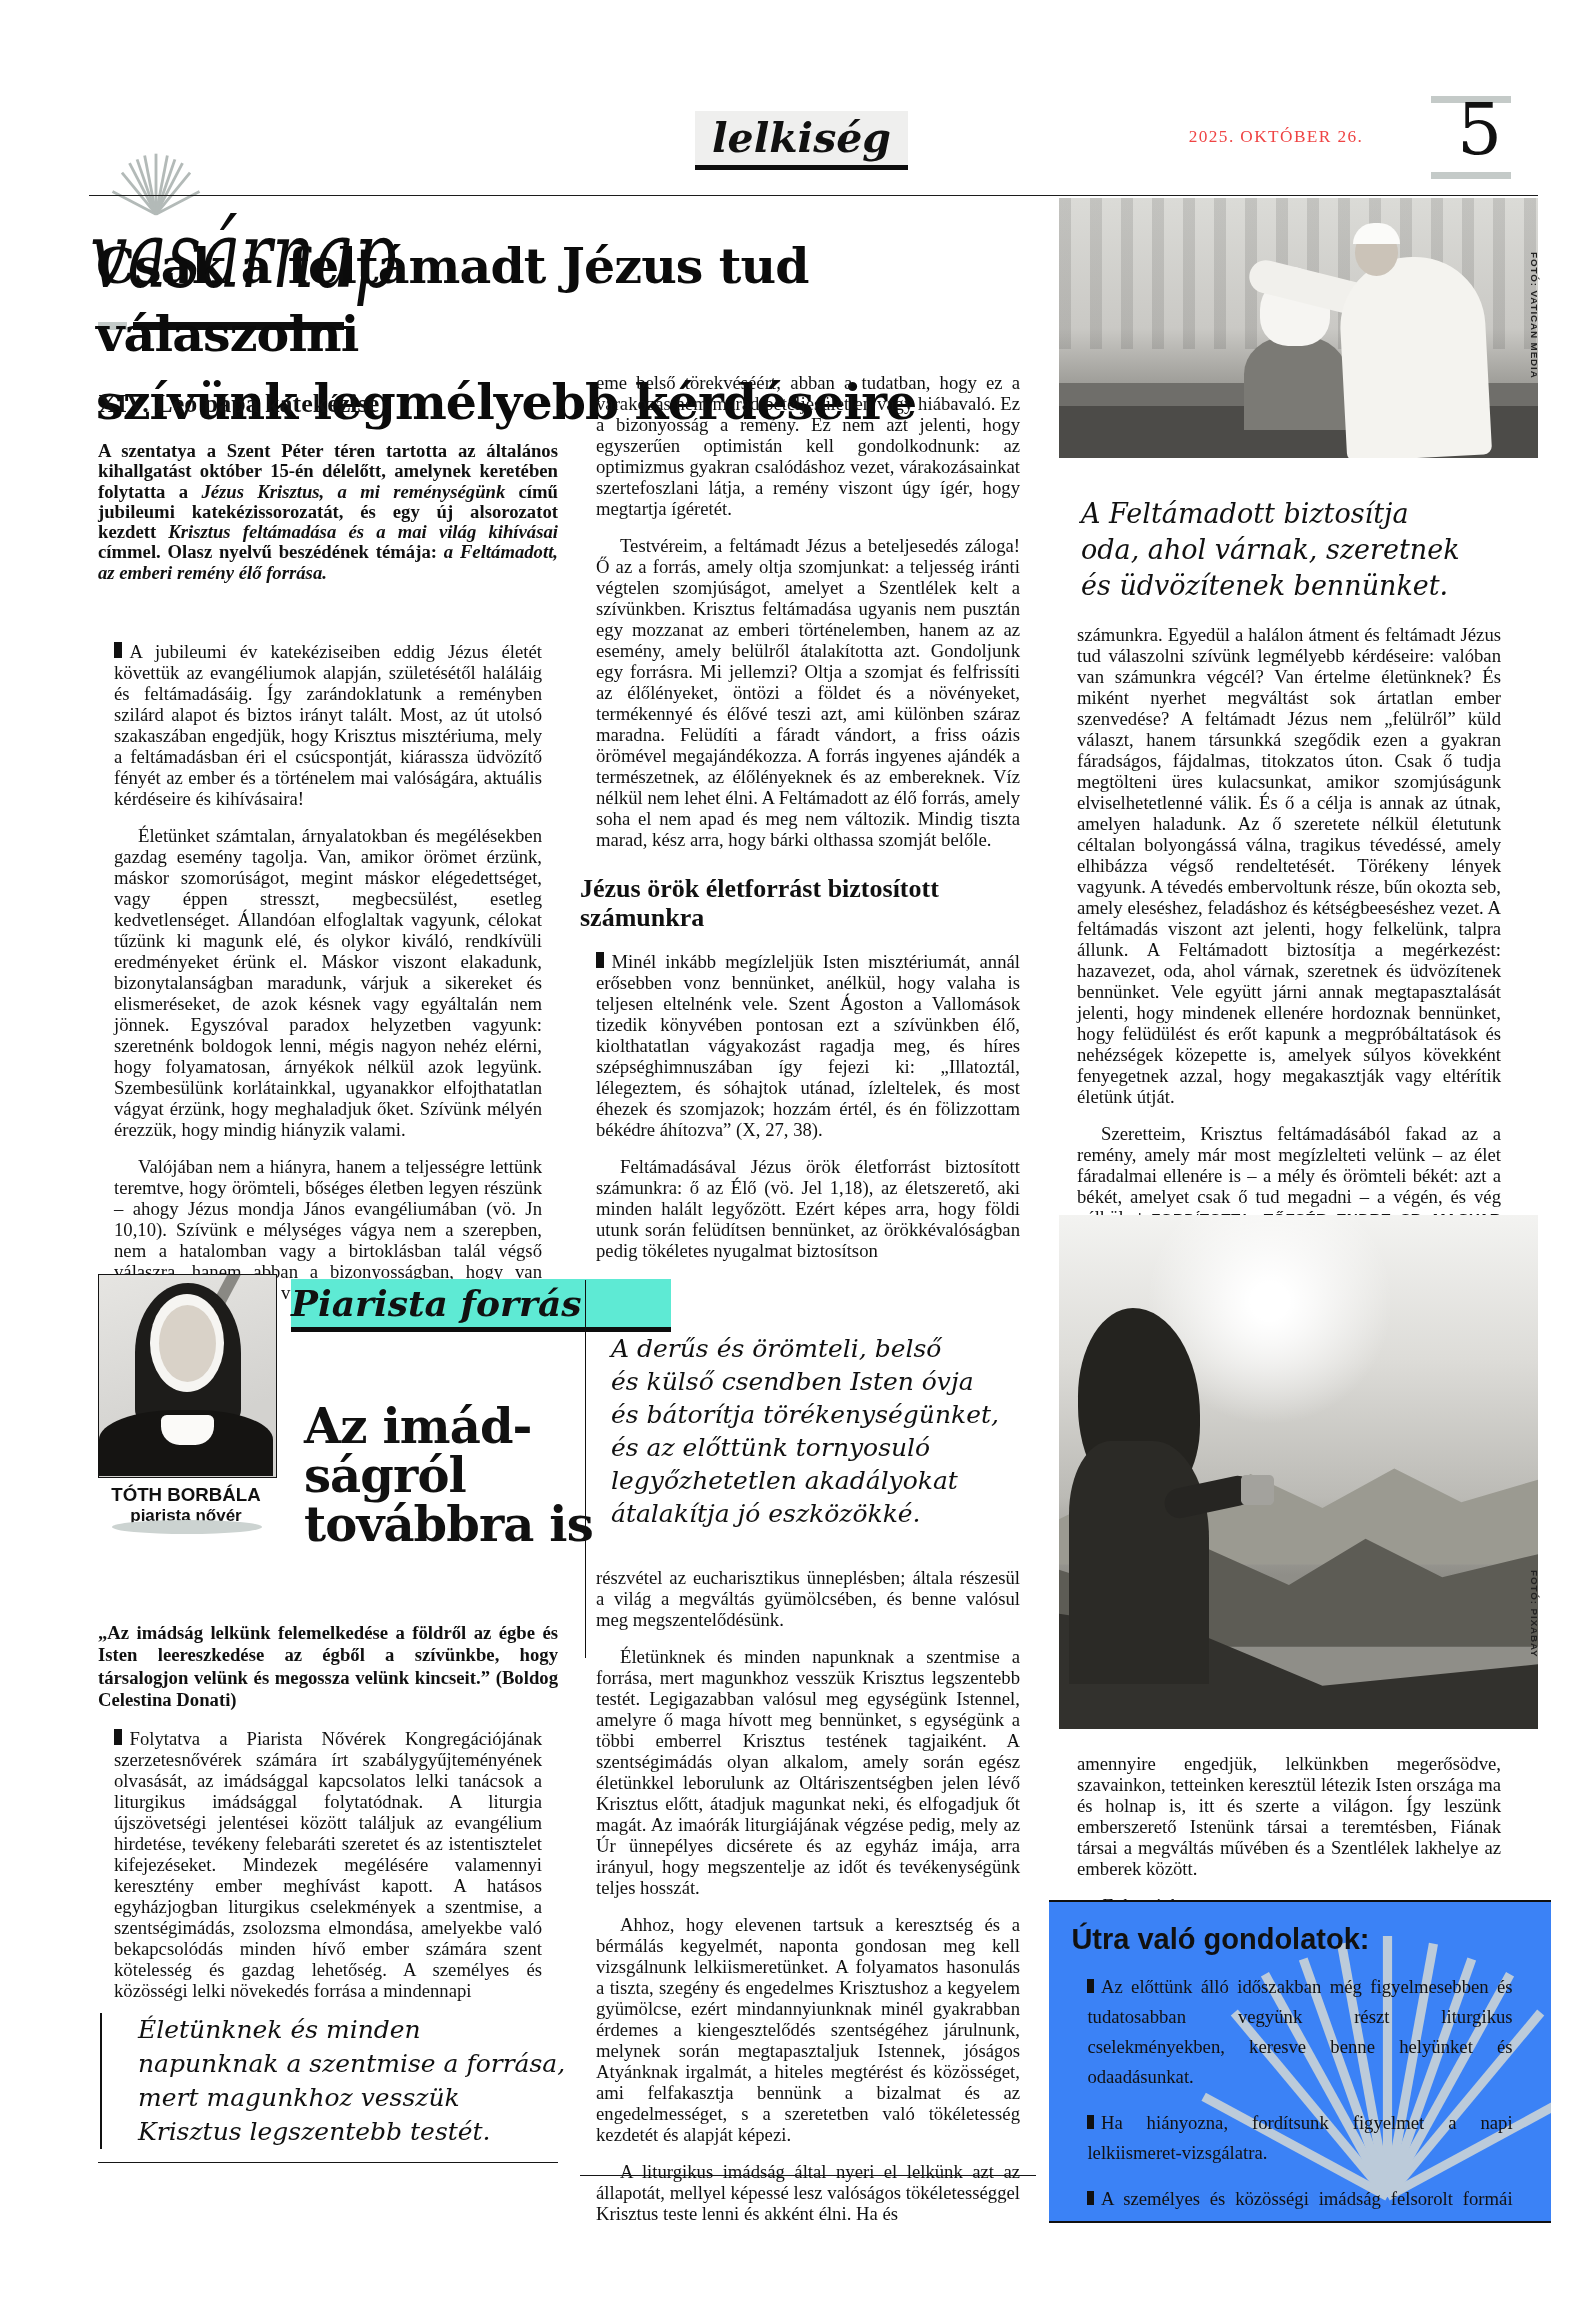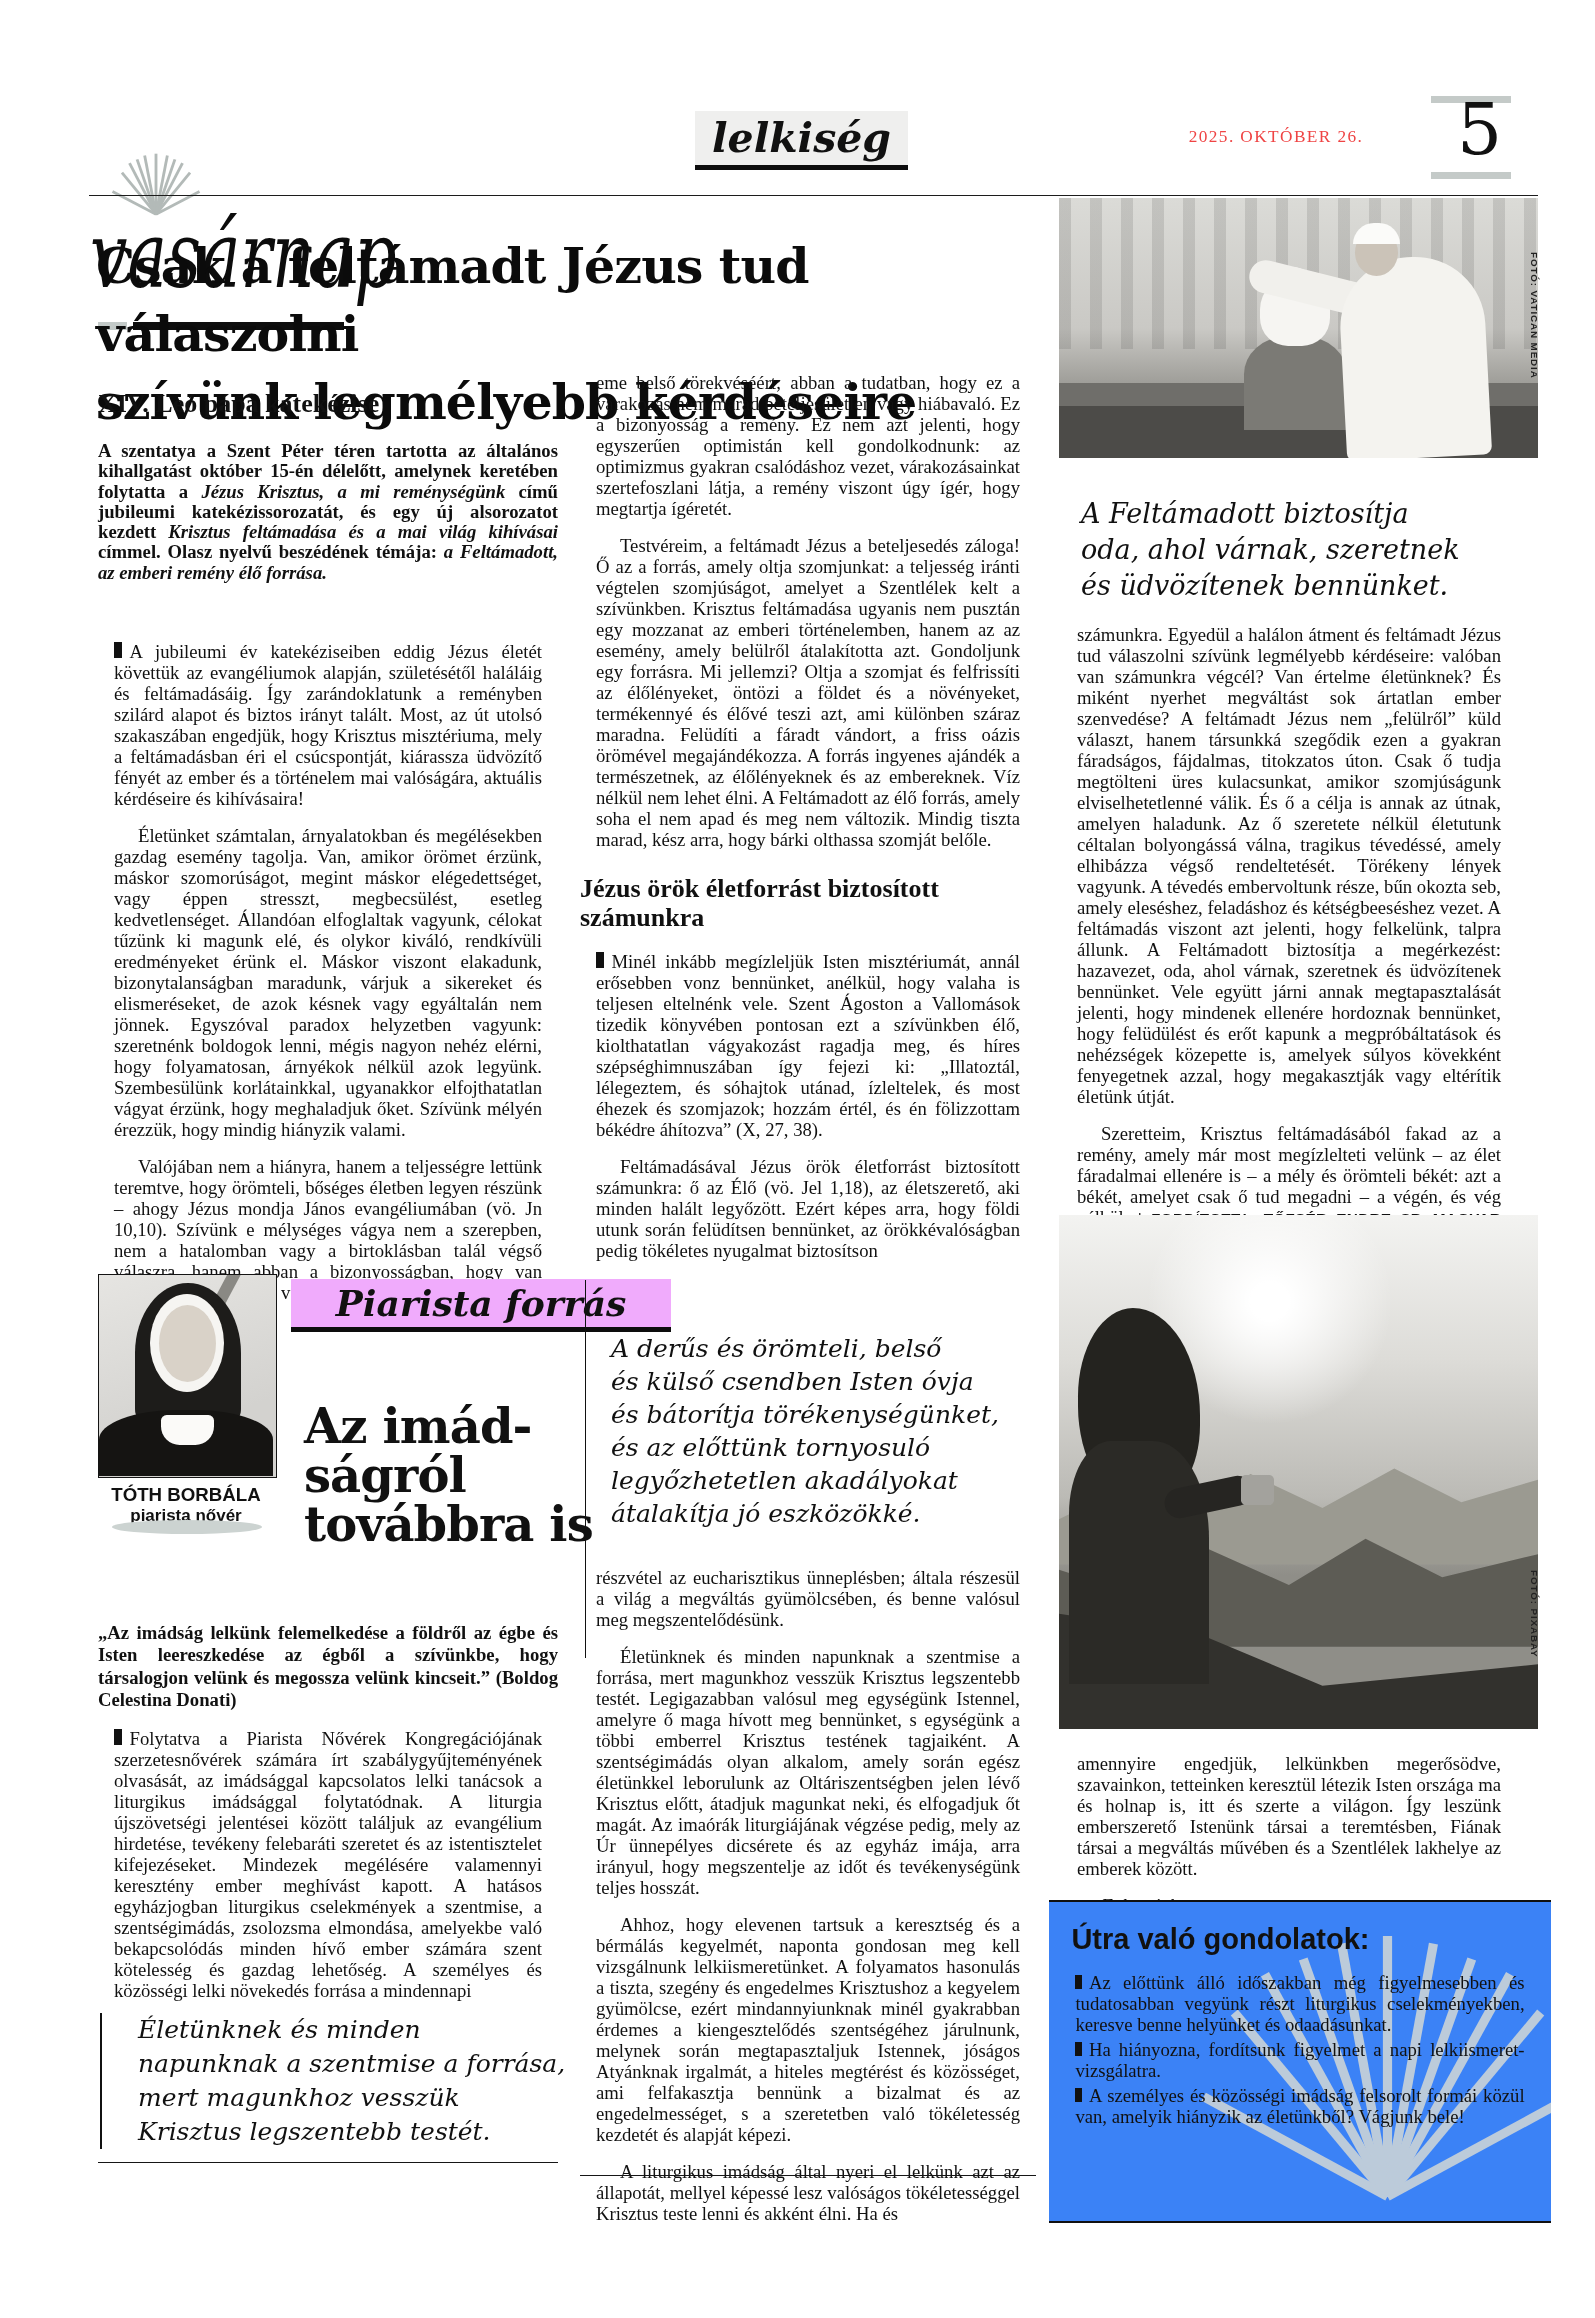--- a/index.html
+++ b/index.html
@@ -78,22 +78,22 @@
   .mug{left:38%;top:50.5%;width:33px;height:30px;background:#a3a29d;border-radius:4.7px;}
   .nun-photo{left:98px;top:1274px;width:177px;height:202px;border:1.4px solid #141414;
       background:linear-gradient(160deg,#e6e5e2 0%,#d3d2cf 70%);}
   .frame-line{left:98px;top:-18.7px;width:12px;height:154px;background:#8a8984;transform:rotate(28deg);}
   .nun-veil{left:36px;top:8.4px;width:106px;height:140px;background:#1d1c1a;border-radius:50% 50% 10% 10%;}
   .nun-coif{left:51px;top:18.7px;width:74px;height:98px;background:#f6f5f2;border-radius:50%;}
   .nun-face{left:60px;top:30px;width:57px;height:77px;background:#d9d2c8;border-radius:50%;}
   .nun-habit{left:0px;top:135px;width:174px;height:66px;background:#151412;border-radius:45% 45% 0 0;}
   .nun-collar{left:62px;top:140px;width:53px;height:30px;background:#fbfaf8;border-radius:5.6px 5.6px 18.7px 18.7px;}
   
-  .labelbox{left:291px;top:1279px;width:380px;height:48px;background:#f0abfc;
-            border-bottom:5.6px solid #0d0d0d;text-align:center;}
+  .labelbox{left:291px;top:1279px;width:380px;height:48px;background:#5eead4;
+            border-bottom:5.6px solid #0d0d0d;text-align:left;}
   .labelbox span{font-family:"DejaVu Serif",serif;font-style:italic;font-weight:bold;
             font-size:36px;line-height:48px;}
   .headline2{left:304px;top:1402px;width:374px;font-family:"DejaVu Serif",serif;font-weight:bold;
             font-size:48px;line-height:49px;letter-spacing:-0.9px;}
   .author{left:93px;top:1484px;width:186px;text-align:center;font-family:"Liberation Sans",sans-serif;
           font-weight:bold;}
   .author .nm{font-size:18.7px;line-height:22.4px;}
   .author .rl{font-size:17px;line-height:20.6px;}
   .oval{left:112px;top:1520px;width:150px;height:14px;background:#ccd3d1;border-radius:50%;}
   .vrule{left:585px;top:1280px;width:1.4px;height:378px;background:#111;}
@@ -109,21 +109,21 @@
   .colM{left:580px;top:1551px;width:456px;}
   .colR{left:1061px;top:1737px;width:456px;}
   .endrule1{left:98px;top:2162px;width:460px;height:1.4px;background:#161616;}
   .endrule2{left:580px;top:2175px;width:456px;height:1.4px;background:#161616;}
   .cont{font-style:italic;}
   .thoughtbox{left:1049px;top:1900px;width:502px;height:323px;background:#3b82f6;
       border-top:2.3px solid #101010;border-bottom:2.3px solid #101010;box-sizing:border-box;
       padding:20.6px 22.4px 0 22.4px;overflow:hidden;}
   .tb-title{font-family:"Liberation Sans",sans-serif;font-weight:bold;font-size:29px;
             line-height:33px;margin-bottom:16px;position:relative;z-index:2;}
-  .tb-item{font-size:18.7px;line-height:21px;text-align:justify;margin:4px;position:relative;z-index:2;}
+  .tb-item{font-size:18.7px;line-height:30px;text-align:justify;margin:16px;position:relative;z-index:2;}
   .tb-mark{display:inline-block;width:7px;height:14px;background:#111;margin-right:6.5px;}
   .watermark{position:absolute;right:-28px;top:23.4px;width:383px;height:290px;opacity:.85;z-index:1;}
 </style>
 </head>
 <body>
 
 <div class="page">
 
   <svg class="ab sunburst" viewBox="0 0 100 74">
     <g stroke="#b3bab8" stroke-width="3" fill="none">

